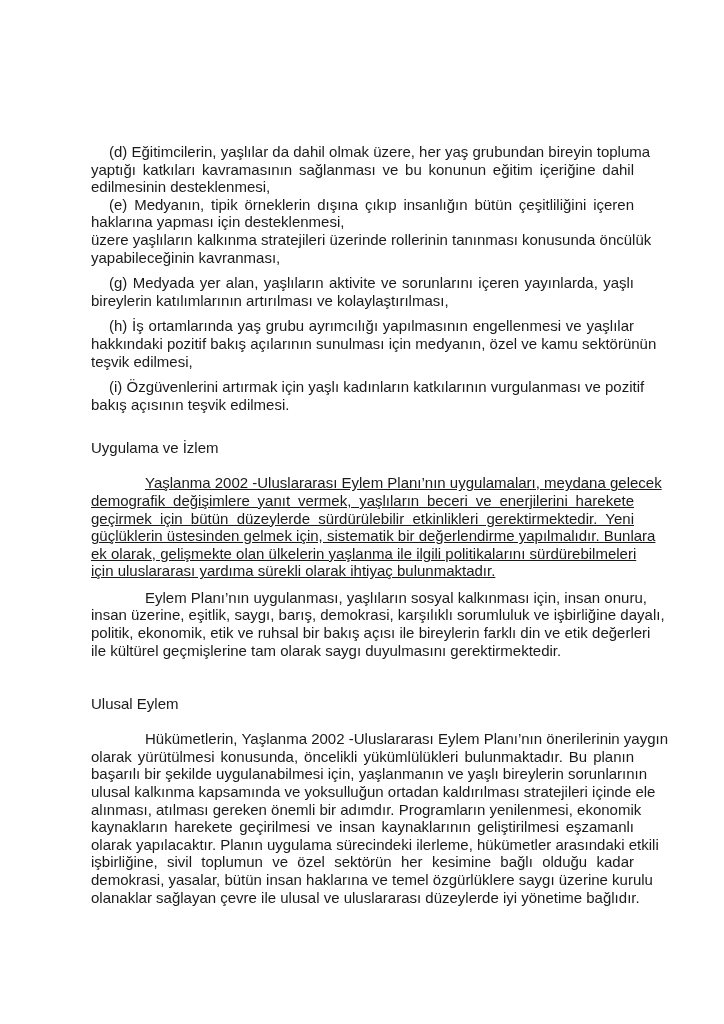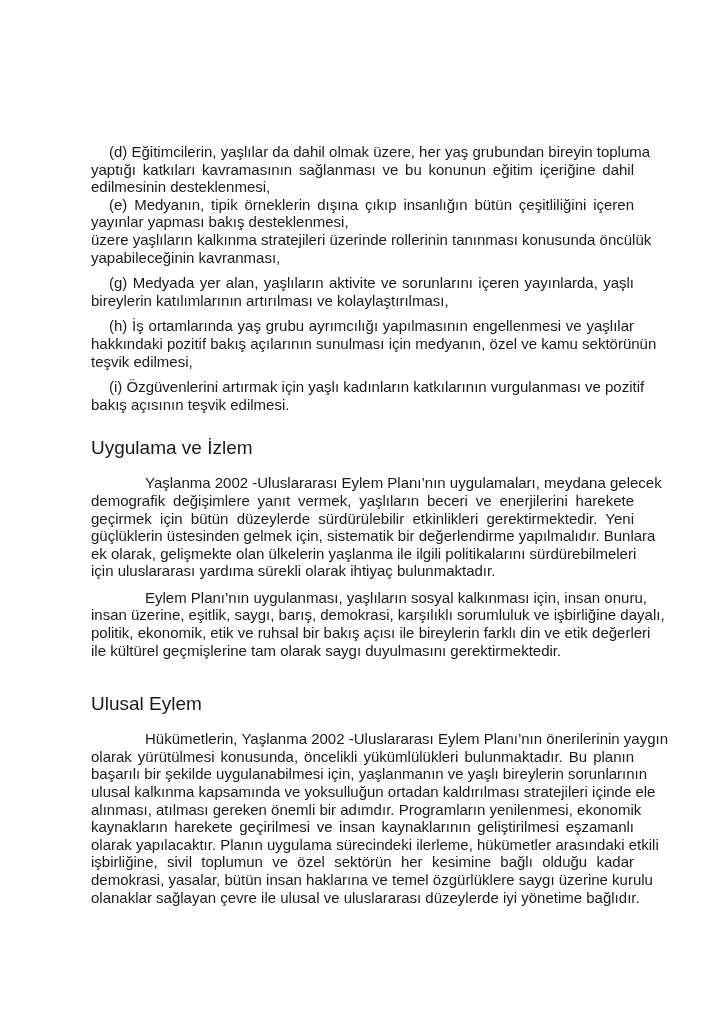--- a/index.html
+++ b/index.html
@@ -30,41 +30,41 @@
       text-align-last: justify;
     }
     .line.last {
       text-align-last: left;
     }
     .item { margin-bottom: 0; }
     .item.gap { margin-top: 8px; }
     .indent-item { padding-left: 18px; }
     .indent-para { padding-left: 54px; }
     .heading {
-      font-size: 19px;
+      font-size: 15px;
       line-height: 18px;
       height: 18px;
       white-space: nowrap;
     }
     .block { position: relative; }
   </style>
 </head>
 <body>
 
 <div class="page">
 
   <div class="block">
     <div class="line indent-item">(d)  Eğitimcilerin, yaşlılar da dahil olmak üzere, her yaş grubundan bireyin topluma</div>
     <div class="line">yaptığı katkıları kavramasının sağlanması ve bu konunun eğitim içeriğine dahil</div>
     <div class="line last">edilmesinin desteklenmesi,</div>
   </div>
 
   <div class="block">
     <div class="line indent-item">(e) Medyanın, tipik örneklerin dışına çıkıp insanlığın bütün çeşitliliğini içeren</div>
-    <div class="line last">yayınlar yapması bakış desteklenmesi,</div>
+    <div class="line last">haklarına yapması için desteklenmesi,</div>
   </div>
 
   <div class="block">
     <div class="line">üzere yaşlıların kalkınma stratejileri üzerinde rollerinin tanınması konusunda öncülük</div>
     <div class="line last">yapabileceğinin kavranması,</div>
   </div>
 
   <div class="block item gap">
     <div class="line indent-item">(g)  Medyada yer alan, yaşlıların aktivite ve sorunlarını içeren yayınlarda, yaşlı</div>
     <div class="line last">bireylerin katılımlarının artırılması ve kolaylaştırılması,</div>
@@ -76,21 +76,21 @@
     <div class="line last">teşvik edilmesi,</div>
   </div>
 
   <div class="block item gap">
     <div class="line indent-item">(i) Özgüvenlerini artırmak için yaşlı kadınların katkılarının vurgulanması ve  pozitif</div>
     <div class="line last">bakış açısının teşvik edilmesi.</div>
   </div>
 
   <div class="heading" style="margin-top:26px;">Uygulama ve İzlem</div>
 
-  <div class="block" style="margin-top:17px;">
+  <div class="block" style="margin-top:17px;text-decoration:underline;">
     <div class="line indent-para">Yaşlanma 2002 -Uluslararası Eylem Planı’nın uygulamaları, meydana gelecek</div>
     <div class="line">demografik değişimlere yanıt vermek, yaşlıların beceri ve enerjilerini harekete</div>
     <div class="line">geçirmek için  bütün düzeylerde  sürdürülebilir  etkinlikleri gerektirmektedir. Yeni</div>
     <div class="line">güçlüklerin üstesinden gelmek için, sistematik bir değerlendirme yapılmalıdır. Bunlara</div>
     <div class="line">ek olarak, gelişmekte olan ülkelerin yaşlanma ile ilgili politikalarını sürdürebilmeleri</div>
     <div class="line last">için uluslararası yardıma  sürekli olarak  ihtiyaç bulunmaktadır.</div>
   </div>
 
   <div class="block" style="margin-top:9px;">
     <div class="line indent-para">Eylem Planı’nın uygulanması, yaşlıların sosyal kalkınması  için,  insan onuru,</div>

